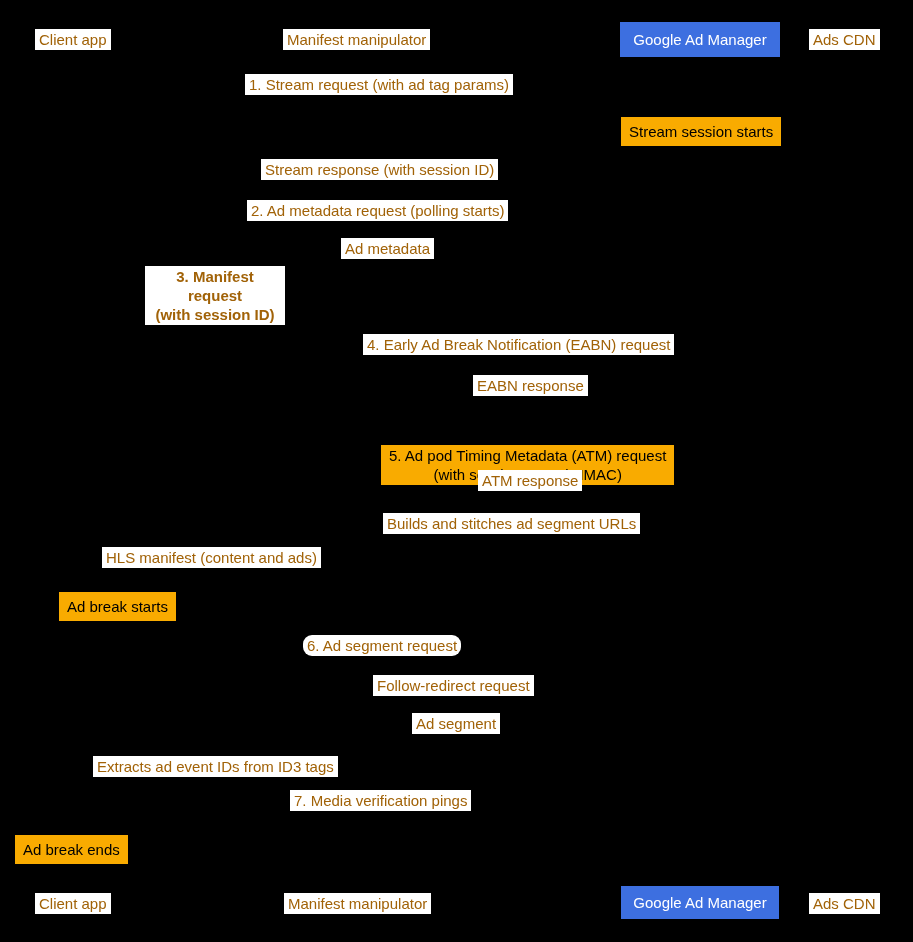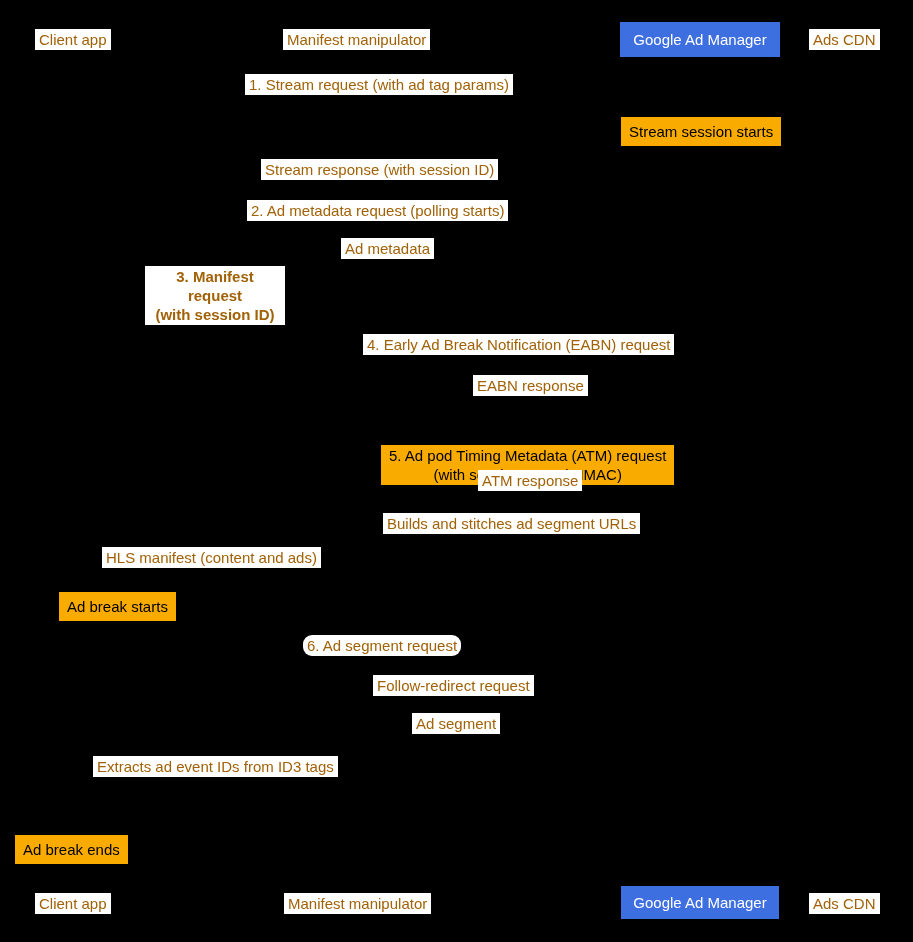--- a/index.html
+++ b/index.html
@@ -82,20 +82,21 @@
   <div class="note" style="left:11px;top:592px;margin-left:48px;">Ad break starts</div>
 
   <div class="wlabel" style="left:303px;top:635px;border-radius:9px;">6. Ad segment request</div>
 
   <div class="wlabel" style="left:373px;top:675px;">Follow-redirect request</div>
 
   <div class="wlabel" style="left:412px;top:713px;">Ad segment</div>
 
   <div class="wlabel" style="left:93px;top:756px;">Extracts ad event IDs from ID3 tags</div>
 
+  <div class="wlabel" style="left:290px;top:790px;">7. Media verification pings</div>
 
   <div class="note" style="left:15px;top:835px;">Ad break ends</div>
 
   <div class="wlabel" style="left:35px;top:893px;">Client app</div>
   <div class="wlabel" style="left:284px;top:893px;">Manifest manipulator</div>
   <div class="actor" style="left:621px;top:886px;width:158px;height:33px;">Google Ad Manager</div>
   <div class="wlabel" style="left:809px;top:893px;">Ads CDN</div>
 
 </div>
 

